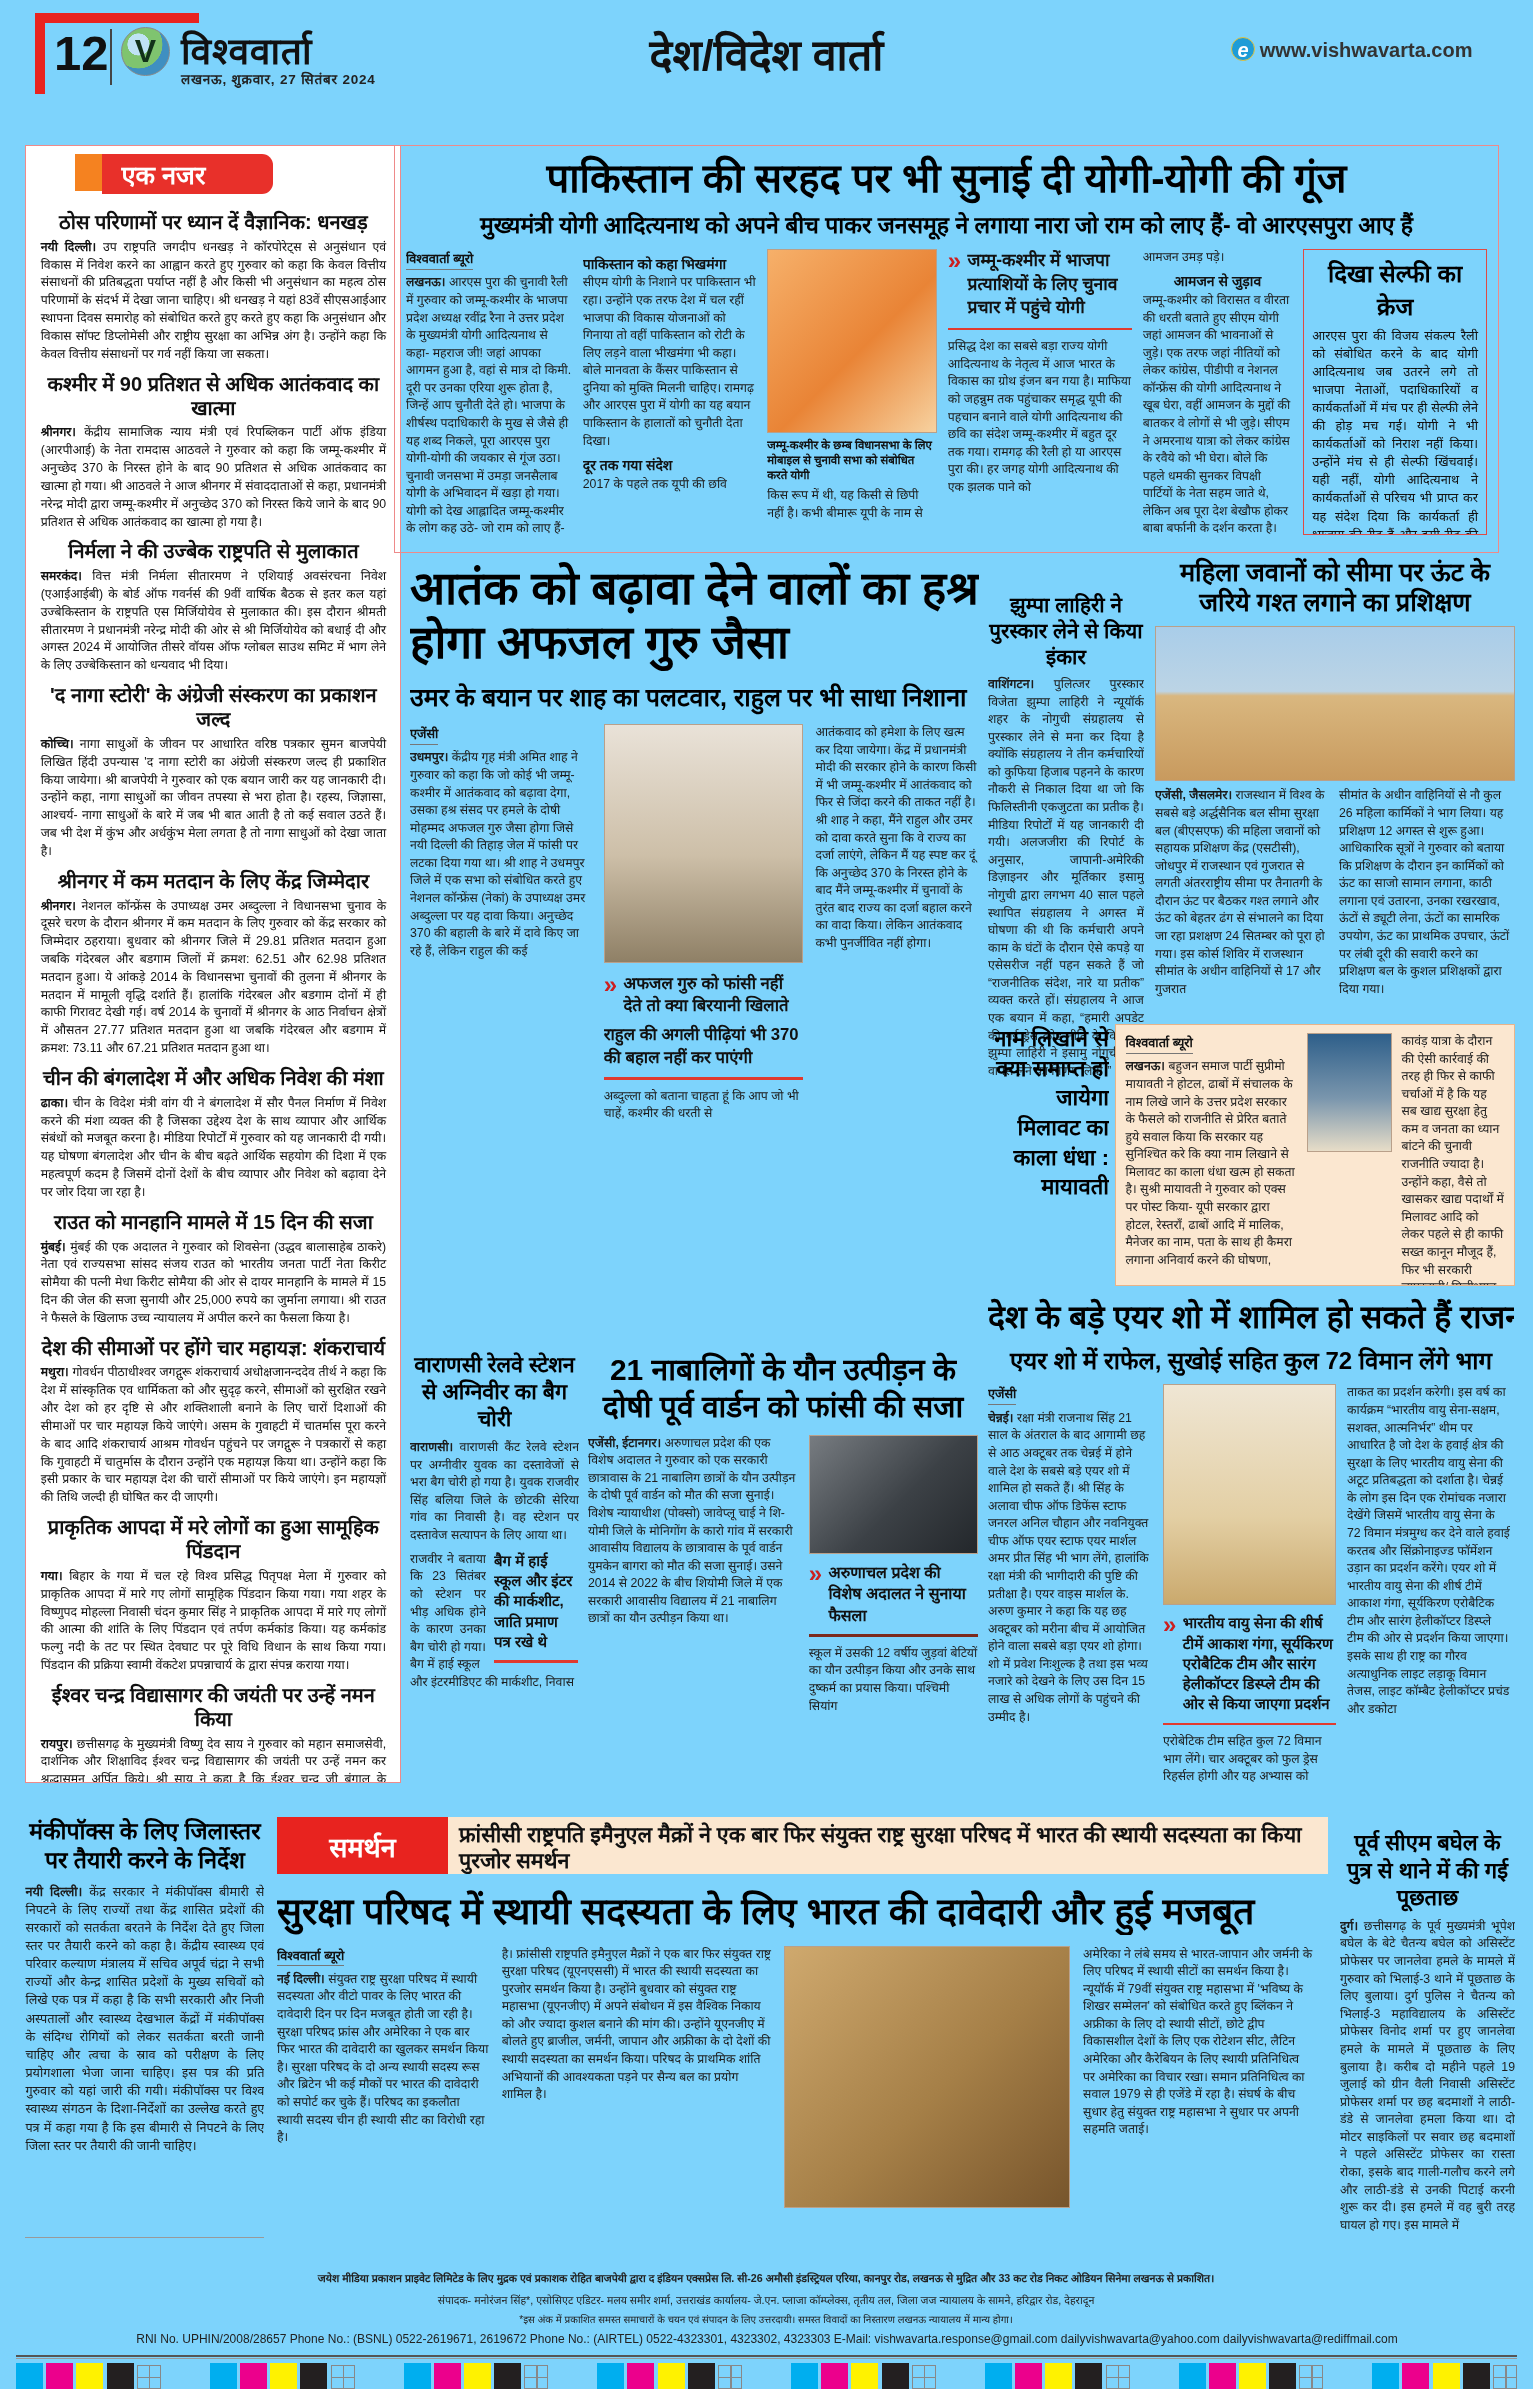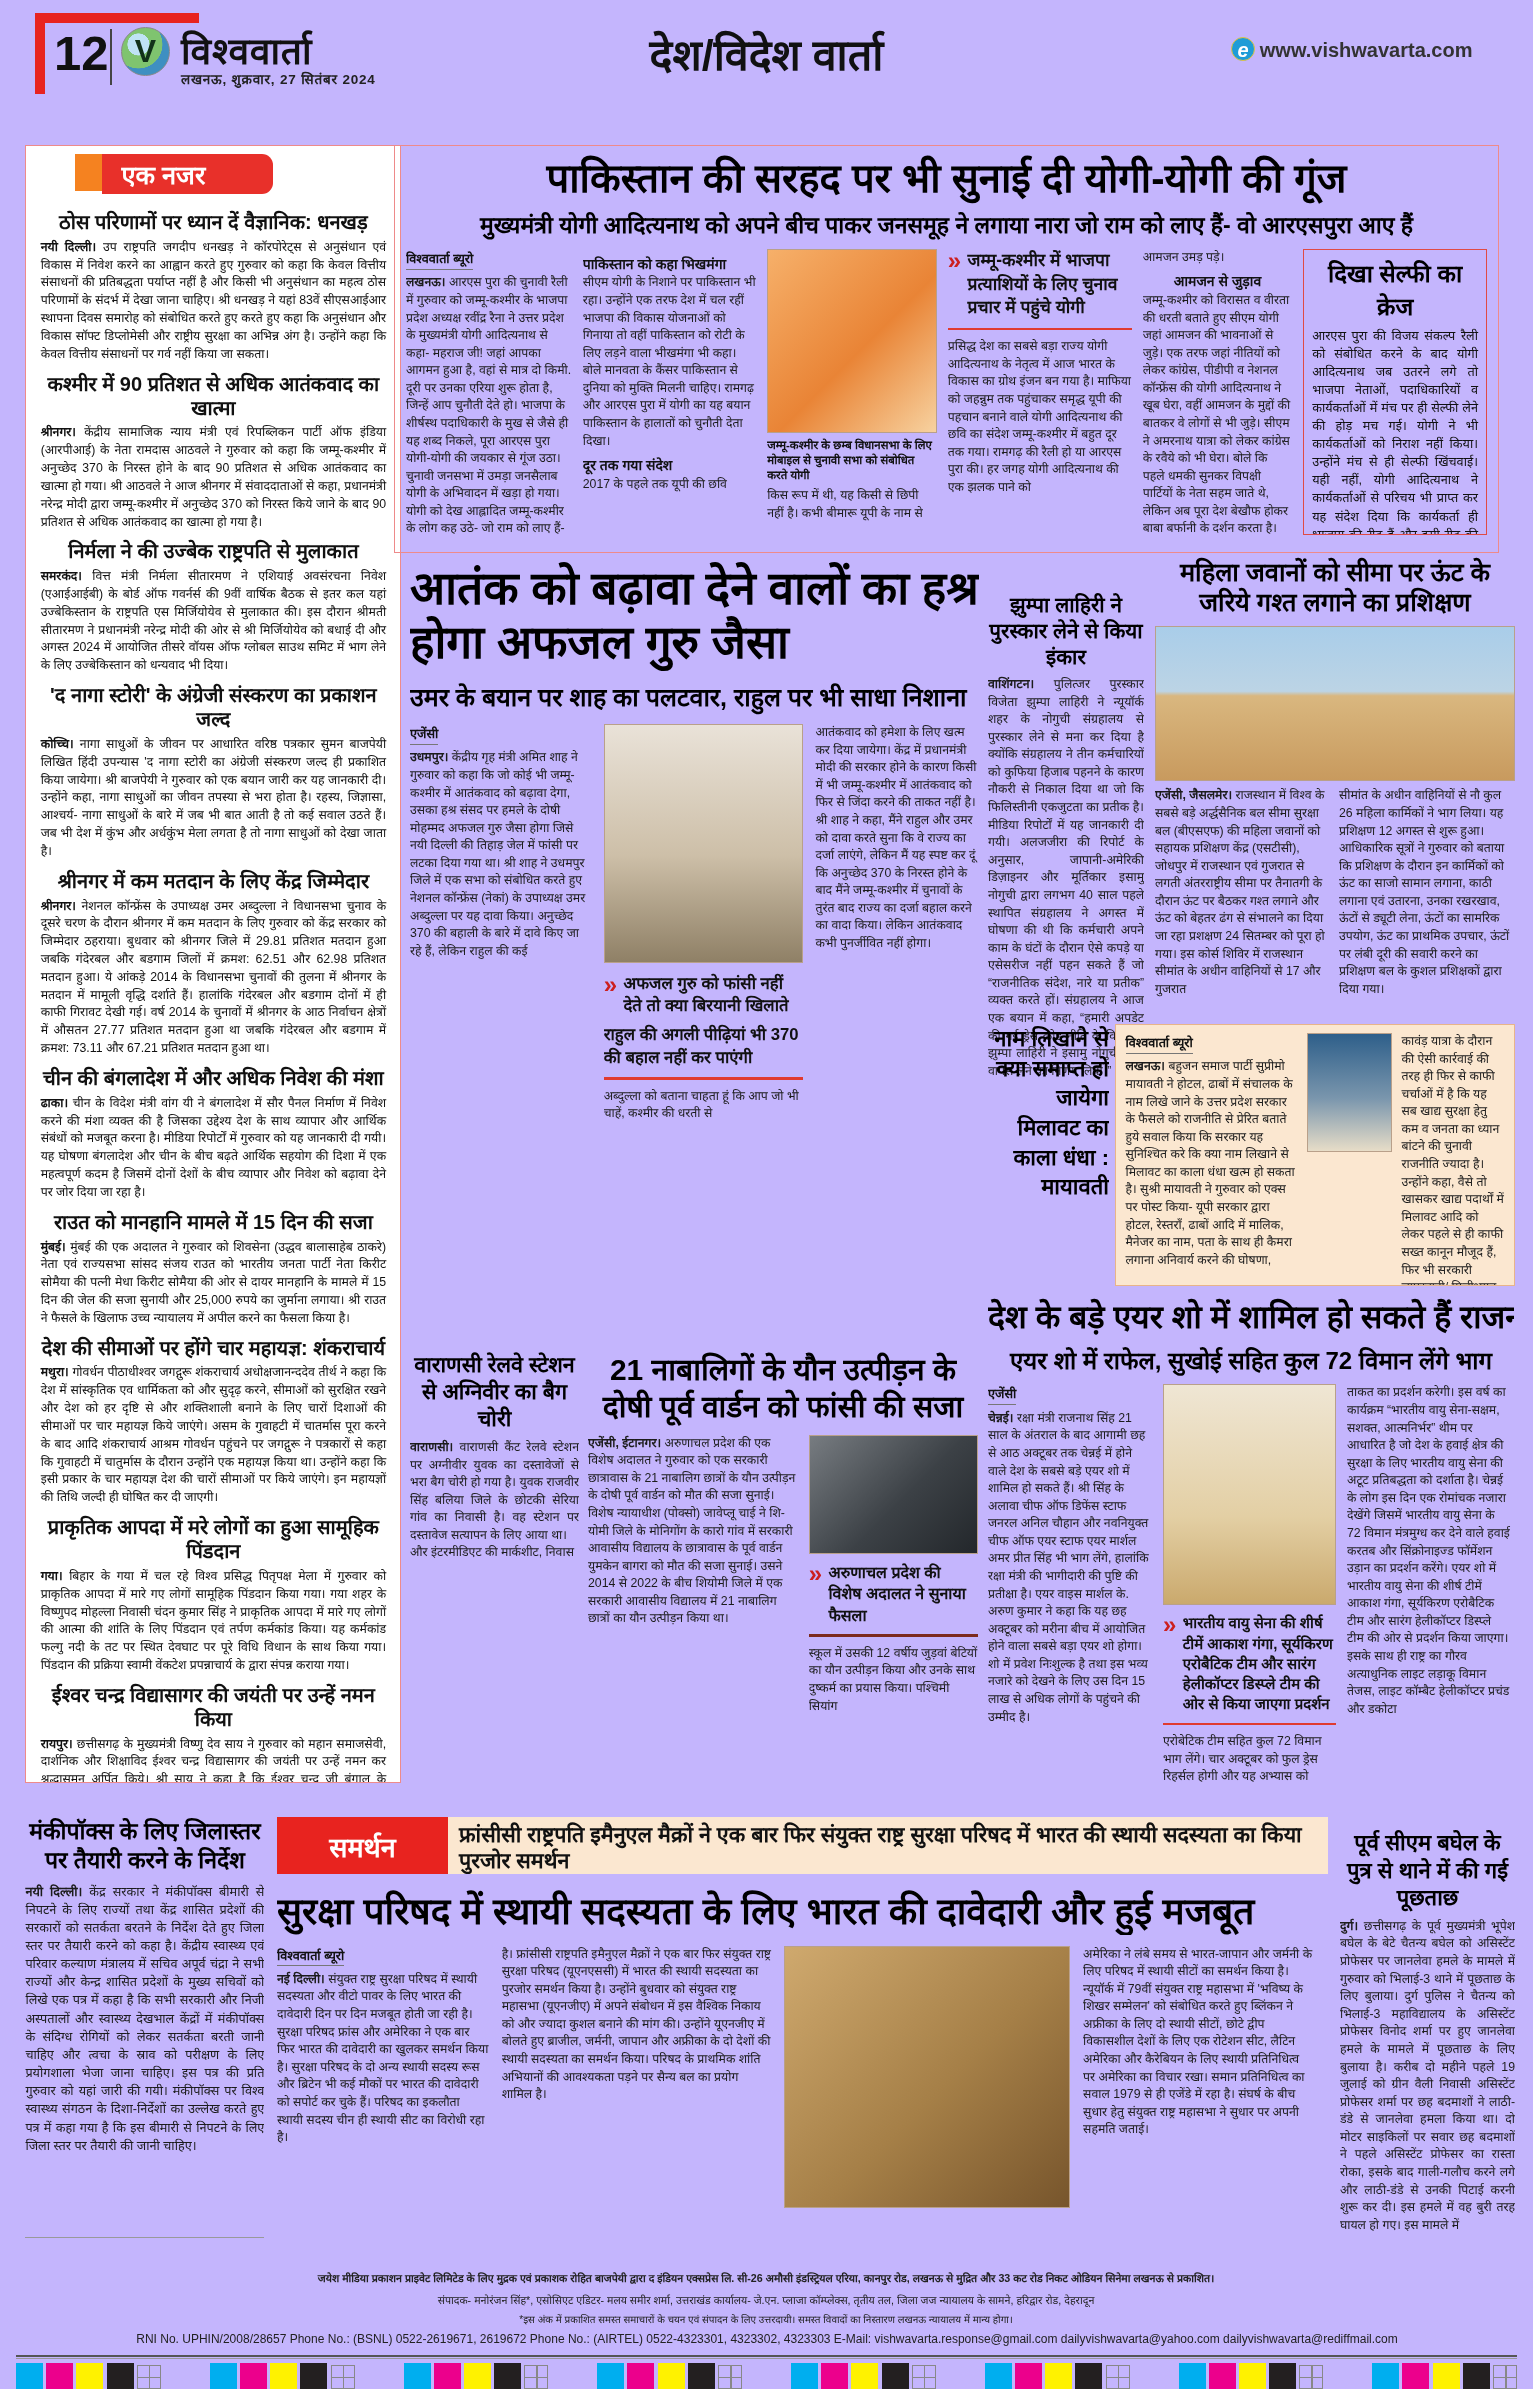--- a/index.html
+++ b/index.html
@@ -1,18 +1,18 @@
 <!DOCTYPE html>
 <html lang="hi" style="font-size:12.7px"><head>
 <meta charset="utf-8">
 <style>
   * { margin:0; padding:0; box-sizing:border-box; }
   html,body { background:#ffffff; }
   body { font-family:"Liberation Sans","DejaVu Sans",sans-serif; color:#111; }
-  .page { position:relative; width:1533px; height:2389px; background:#c4b5fd; overflow:hidden; }
+  .page { position:relative; width:1533px; height:2389px; background:#7dd3fc; overflow:hidden; }
   .abs { position:absolute; }
   .hl { font-weight:bold; color:#000; }
   .center { text-align:center; }
   .bodytxt { font-size:12.3px; line-height:1.43; text-align:justify; color:#1c1c1c; }
   .dl { font-weight:bold; }
   .byline { font-weight:bold; font-size:12.7px; border-bottom:1.6px solid #777; display:inline-block; padding-bottom:1.6px; margin-bottom:4.8px; }
   .crosshead { font-weight:bold; font-size:14px; margin:4.8px 0 1.6px; }
   .qmark { color:#cc1f1f; font-weight:bold; font-size:24px; line-height:1; margin-right:6.4px; }
   .pullquote { font-weight:bold; font-size:19px; line-height:1.35; color:#111; }
   .redrule { height:2.4px; background:#e03a2f; margin:8px 0; }
@@ -215,20 +215,27 @@
       </div>
       <div style="width:105px;">
         <span class="bodytxt">कावंड़ यात्रा के दौरान की ऐसी कार्रवाई की तरह ही फिर से काफी चर्चाओं में है कि यह सब खाद्य सुरक्षा हेतु कम व जनता का ध्यान बांटने की चुनावी राजनीति ज्यादा है। उन्होंने कहा, वैसे तो खासकर खाद्य पदार्थों में मिलावट आदि को लेकर पहले से ही काफी सख्त कानून मौजूद हैं, फिर भी सरकारी लापरवाही/ मिलीभगत से मिलावट का बाजार हर तरफ गर्म है, किन्तु अब दुकानों पर लोगों के नाम जबरदस्ती लिखवा देने आदि से क्या मिलावट का कालाधंधा खत्म हो जाएगा।</span>
       </div>
     </div>
   </div>
 
   <div class="abs" style="left:410px; top:1352px; width:169px; height:441px; overflow:hidden;">
     <div class="hl center" style="font-size:21.5px; line-height:1.25;">वाराणसी रेलवे स्टेशन से अग्निवीर का बैग चोरी</div>
     <div class="bodytxt" style="margin-top:6.4px;"><b class="dl">वाराणसी।</b> <span>वाराणसी कैंट रेलवे स्टेशन पर अग्नीवीर युवक का दस्तावेजों से भरा बैग चोरी हो गया है। युवक राजवीर सिंह बलिया जिले के छोटकी सेरिया गांव का निवासी है। वह स्टेशन पर दस्तावेज सत्यापन के लिए आया था।</span></div>
+    <div class="colrow" style="gap:8px; margin-top:6.4px;">
+      <div style="width:76px;" class="bodytxt">राजवीर ने बताया कि 23 सितंबर को स्टेशन पर भीड़ अधिक होने के कारण उनका बैग चोरी हो गया। बैग में हाई स्कूल</div>
+      <div style="width:84px;">
+        <div class="pullquote" style="font-size:15px;">बैग में हाई स्कूल और इंटर की मार्कशीट, जाति प्रमाण पत्र रखे थे</div>
+        <div class="redrule"></div>
+      </div>
+    </div>
     <div class="bodytxt">और इंटरमीडिएट की मार्कशीट, निवास</div>
   </div>
 
   <div class="abs" style="left:588px; top:1352px; width:390px; height:441px; overflow:hidden;">
     <div class="hl center" style="font-size:30px; line-height:1.22;">21 नाबालिगों के यौन उत्पीड़न के दोषी पूर्व वार्डन को फांसी की सजा</div>
     <div class="colrow" style="gap:12.7px; margin-top:9.5px;">
       <div style="width:208px;">
         <span class="bodytxt"><b class="dl">एजेंसी, ईटानगर।</b> <span>अरुणाचल प्रदेश की एक विशेष अदालत ने गुरुवार को एक सरकारी छात्रावास के 21 नाबालिग छात्रों के यौन उत्पीड़न के दोषी पूर्व वार्डन को मौत की सजा सुनाई। विशेष न्यायाधीश (पोक्सो) जावेप्लू चाई ने शि-योमी जिले के मोनिगोंग के कारो गांव में सरकारी आवासीय विद्यालय के छात्रावास के पूर्व वार्डन युमकेन बागरा को मौत की सजा सुनाई। उसने 2014 से 2022 के बीच शियोमी जिले में एक सरकारी आवासीय विद्यालय में 21 नाबालिग छात्रों का यौन उत्पीड़न किया था।</span></span>
       </div>
       <div style="width:169px;">

